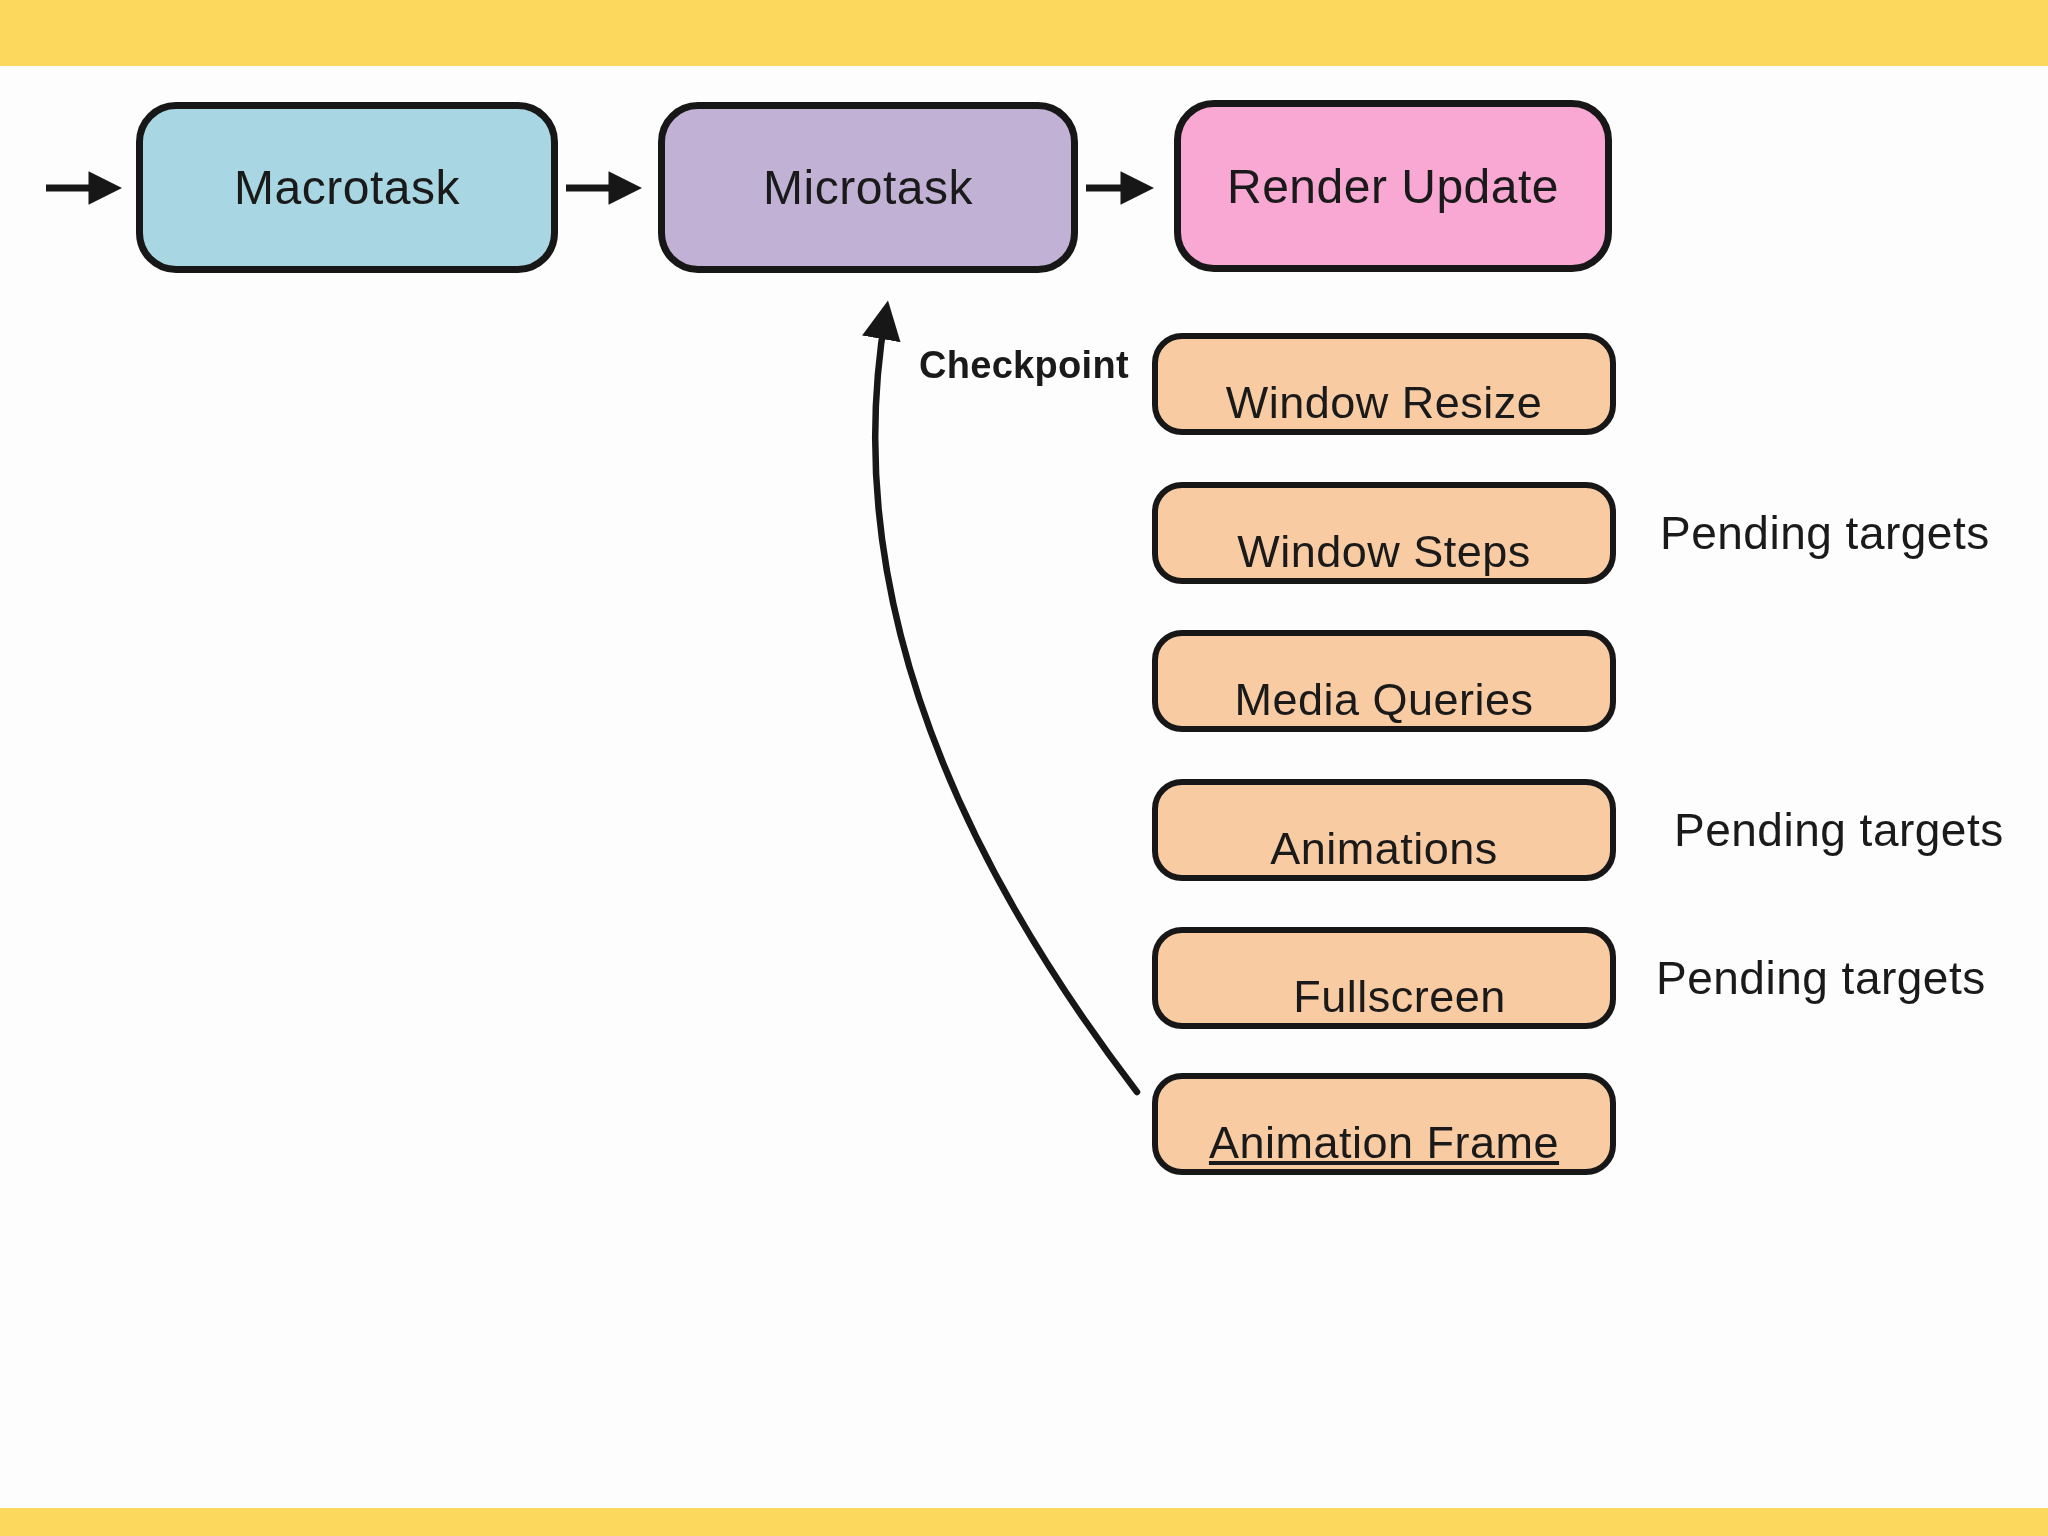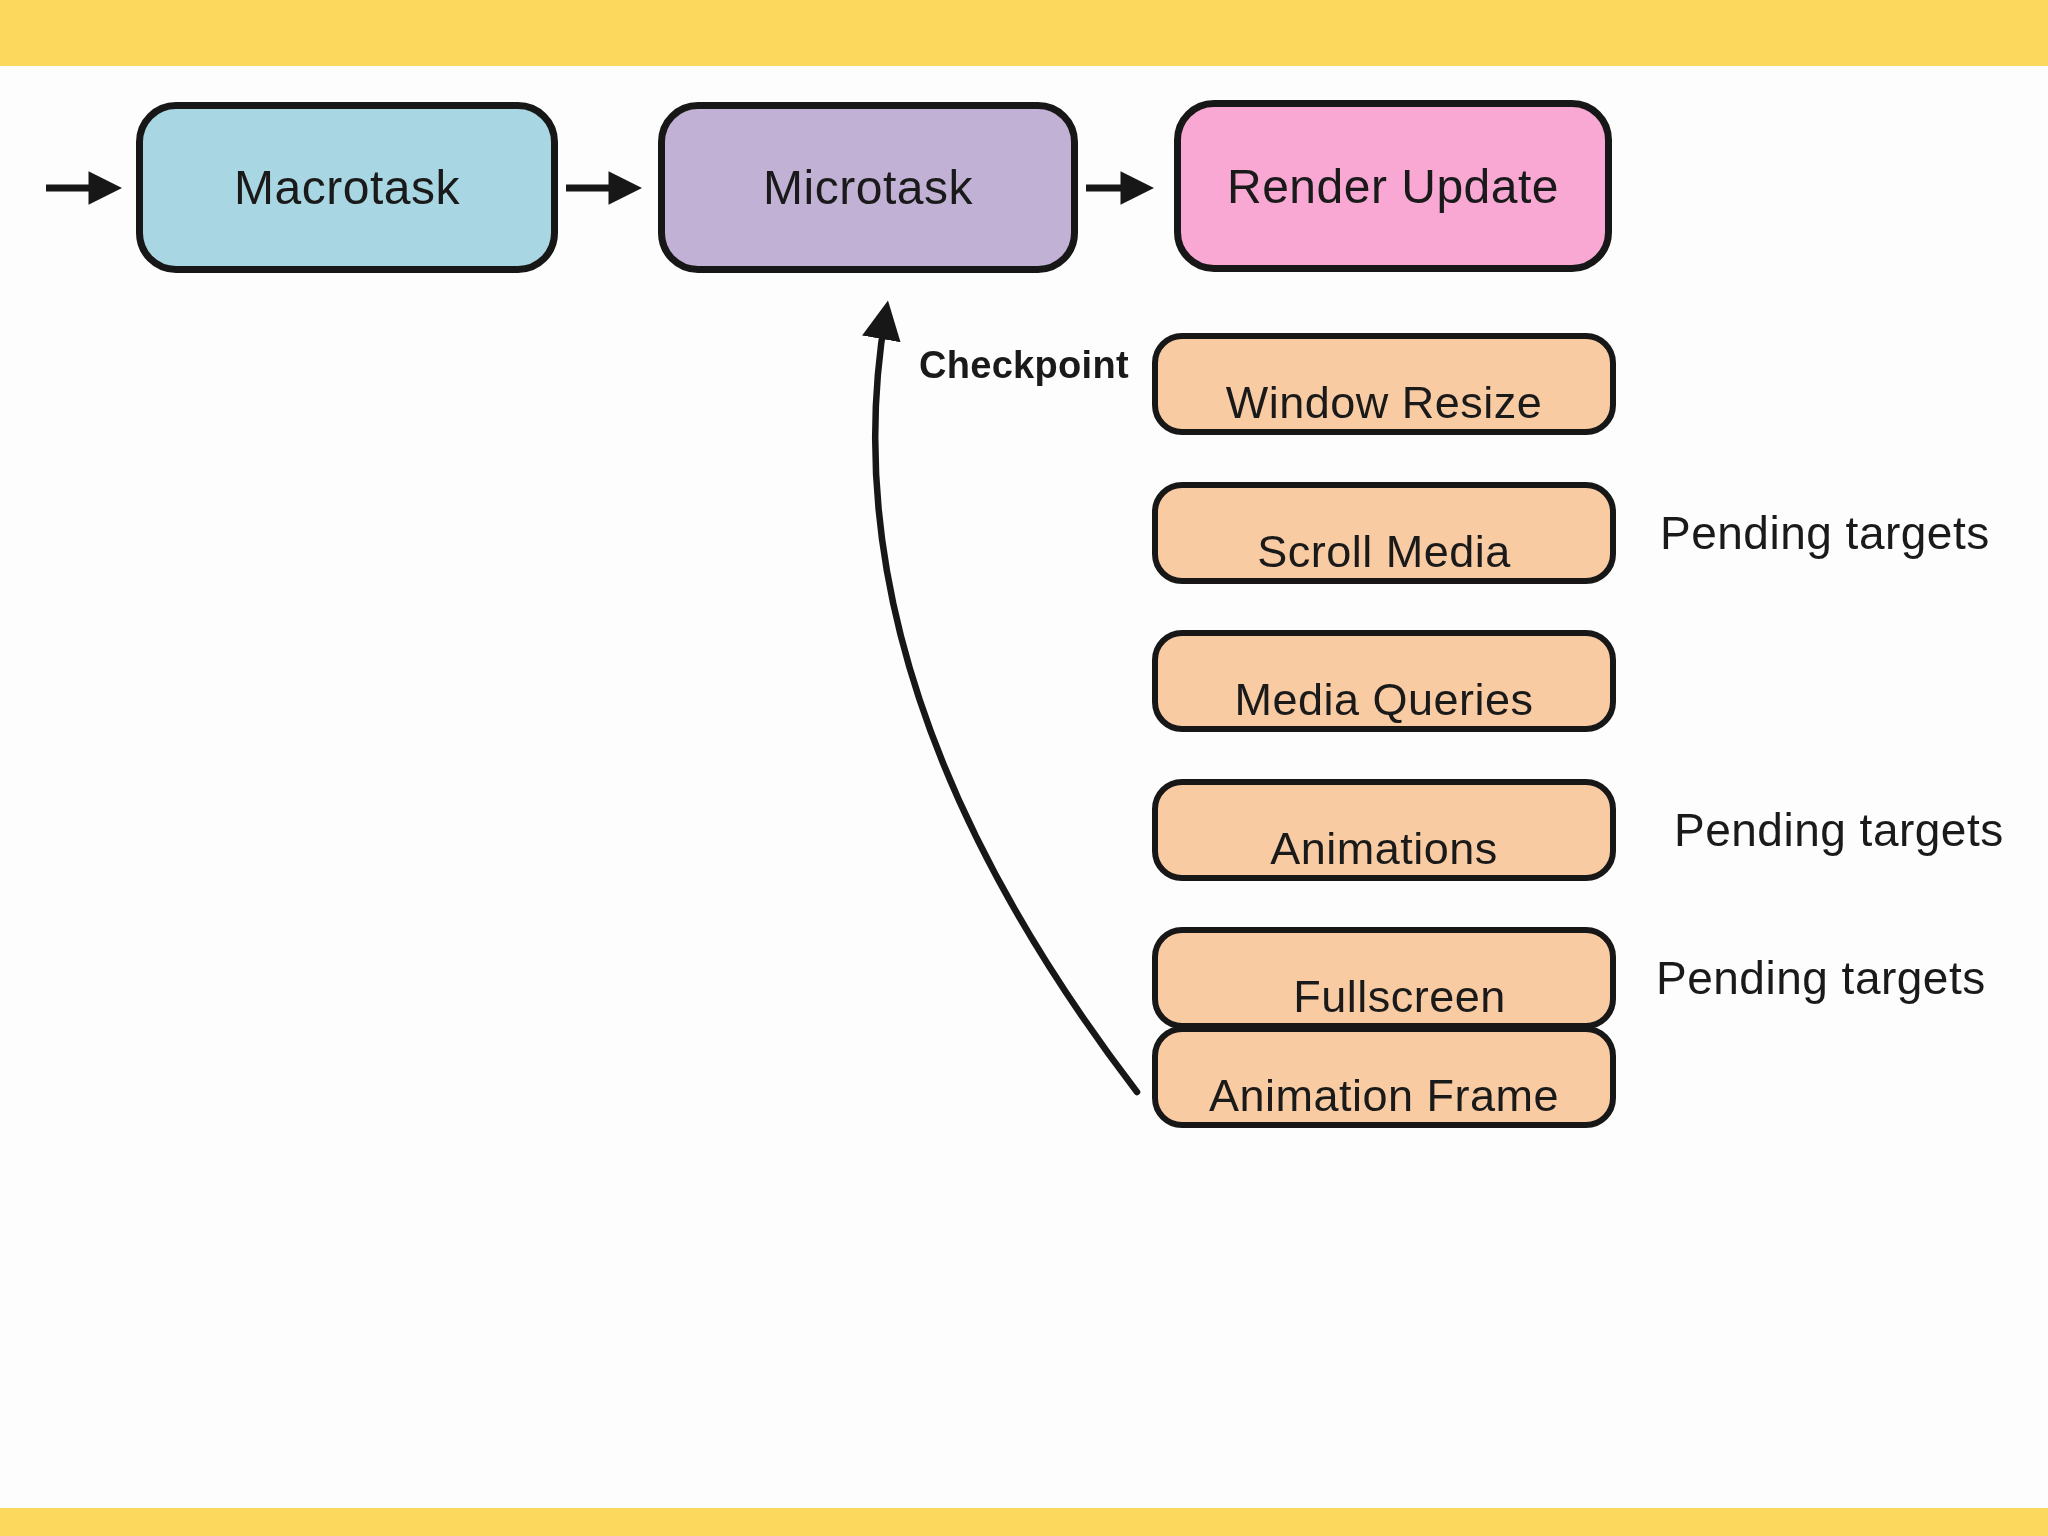--- a/index.html
+++ b/index.html
@@ -50,21 +50,21 @@
     border: 6px solid #171717;
     border-radius: 30px;
     font-size: 45px; color: #1a1a1a;
     letter-spacing: 0.5px;
   }
   .step.s0 { top: 333px; }
   .step.s1 { top: 482px; }
   .step.s2 { top: 630px; }
   .step.s3 { top: 779px; }
   .step.s4 { top: 927px; padding-left: 31px; }
-  .step.s5 { top: 1026px; }
+  .step.s5 { top: 1073px; text-decoration: underline; }
 
   .annotation {
     position: absolute;
     height: 102px;
     display: flex; align-items: center;
     font-size: 46px; color: #1a1a1a;
     letter-spacing: 0.5px;
     white-space: nowrap;
   }
   .annotation.a1 { left: 1660px; top: 482px; }
@@ -110,21 +110,21 @@
     <span>Microtask</span>
   </div>
   <div class="node render-update">
     <span>Render Update</span>
   </div>
 
   <div class="step s0">
     <span>Window Resize</span>
   </div>
   <div class="step s1">
-    <span>Scroll Media</span>
+    <span>Window Steps</span>
   </div>
   <div class="step s2">
     <span>Media Queries</span>
   </div>
   <div class="step s3">
     <span>Animations</span>
   </div>
   <div class="step s4">
     <span>Fullscreen</span>
   </div>

